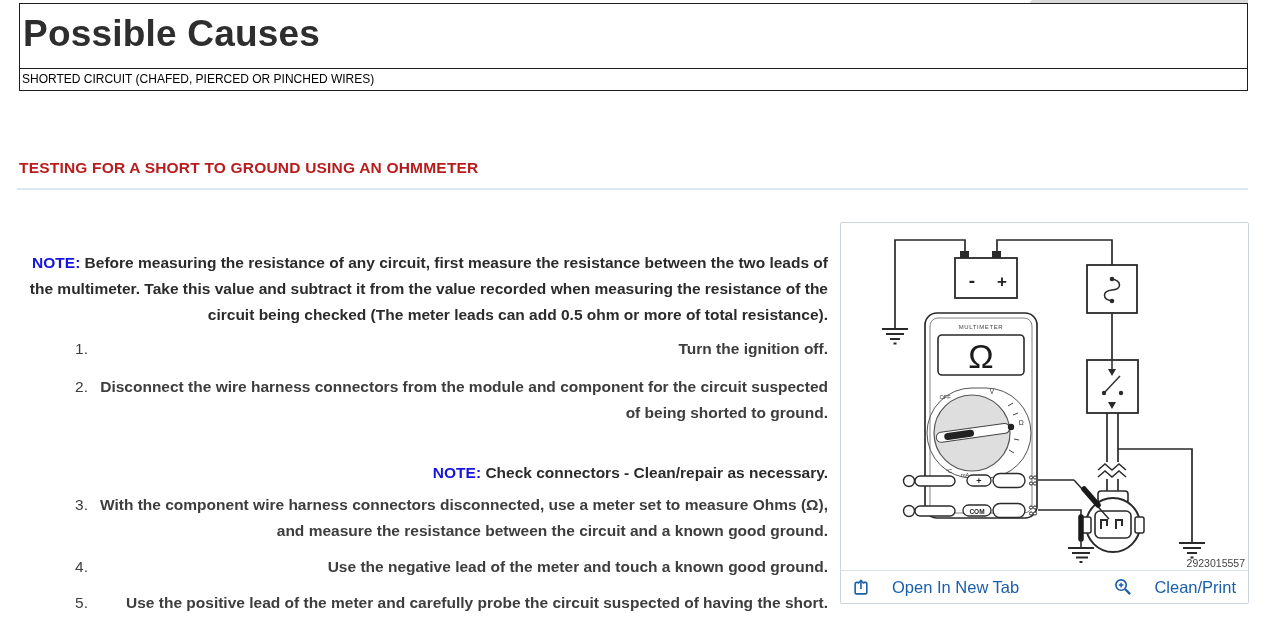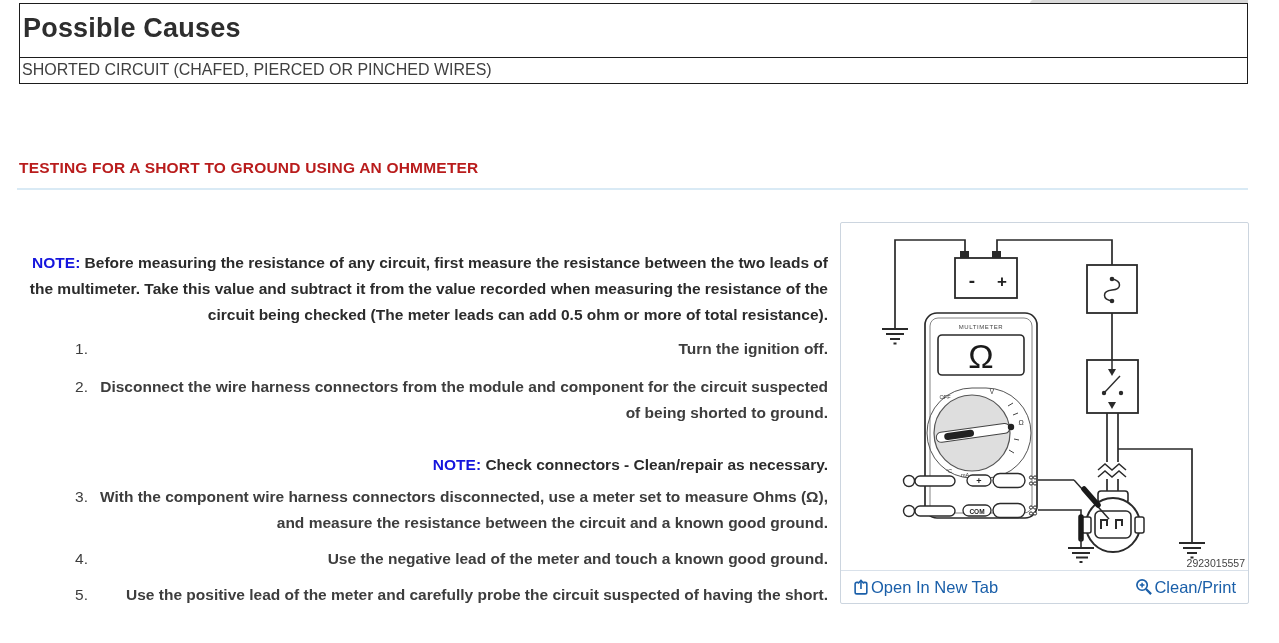--- a/index.html
+++ b/index.html
@@ -9,50 +9,50 @@
     background:#ffffff; font-family:"Liberation Sans", sans-serif; color:#3d3d3d;
   }
   
   .top-scroll { position:absolute; left:1030px; top:0; width:218px; height:7px;
     background:#d8d8d8; border-radius:4px 0 0 4px; }
 
   
   .causes-table { position:absolute; left:19px; top:3px; width:1229px;
     border-collapse:collapse; }
   .causes-table td { border:1.5px solid #1d1d1d; background:#fff; }
-  .causes-title  { font-size:27px; font-weight:bold; color:#2e2e2e;
+  .causes-title  { font-size:37px; font-weight:bold; color:#2e2e2e;
     padding:9px 5px 13px 3px; letter-spacing:.2px; }
-  .cause-row { font-size:16px; color:#404040; padding:3px 4px 4px 2px; }
+  .cause-row { font-size:12px; color:#000000; padding:3px 4px 4px 2px; }
 
   
   .section-heading { position:absolute; left:19px; top:159px; font-size:15.5px;
     font-weight:bold; color:#b91c1c; letter-spacing:.2px; }
   .section-divider { position:absolute; left:17px; top:188px; width:1231px;
     height:2px; background:#d9eaf5; }
 
   
   .content { position:absolute; left:20px; top:250px; width:808px;
     font-size:15.5px; line-height:26px; color:#3d3d3d;text-align:right; }
   .note { font-weight:bold; color:#2b2b2b; margin:0; }
   .note-label { color:#1515dd; }
   .step { display:flex; padding-left:48px; }
   .step .num { flex:none; width:20px; }
   .step .txt { flex:1;font-weight:bold; }
   .mt8  { margin-top:8px; }  .mt12 { margin-top:12px; }
-  .mt30 { margin-top:26px; } .mt6  { margin-top:6px; }
+  .mt30 { margin-top:34px; } .mt6  { margin-top:6px; }
   .mt10 { margin-top:10px; }
 
   
   .figure-panel { position:absolute; left:840px; top:222px; width:409px; height:382px;
     border:1px solid #ccd5df; border-radius:2px; background:#fff; }
   .figure-body { position:absolute; left:0; top:0; right:0; bottom:33px; }
   .figure-footer { position:absolute; left:0; right:0; bottom:0; height:33px;
     border-top:1px solid #d9e1ea; display:flex; align-items:center;
     justify-content:space-between; padding:0 12px; }
-  .fig-link { display:flex; align-items:center; gap:1px; color:#1a5fa9;
+  .fig-link { display:flex; align-items:center; gap:22px; color:#1a5fa9;
     font-size:16.5px; text-decoration:none; cursor:pointer; }
   .fig-link svg { display:block; }
 
   
   .diagram text { font-family:"Liberation Sans", sans-serif; }
 </style>
 </head>
 <body>
 
 <div class="top-scroll"></div>

